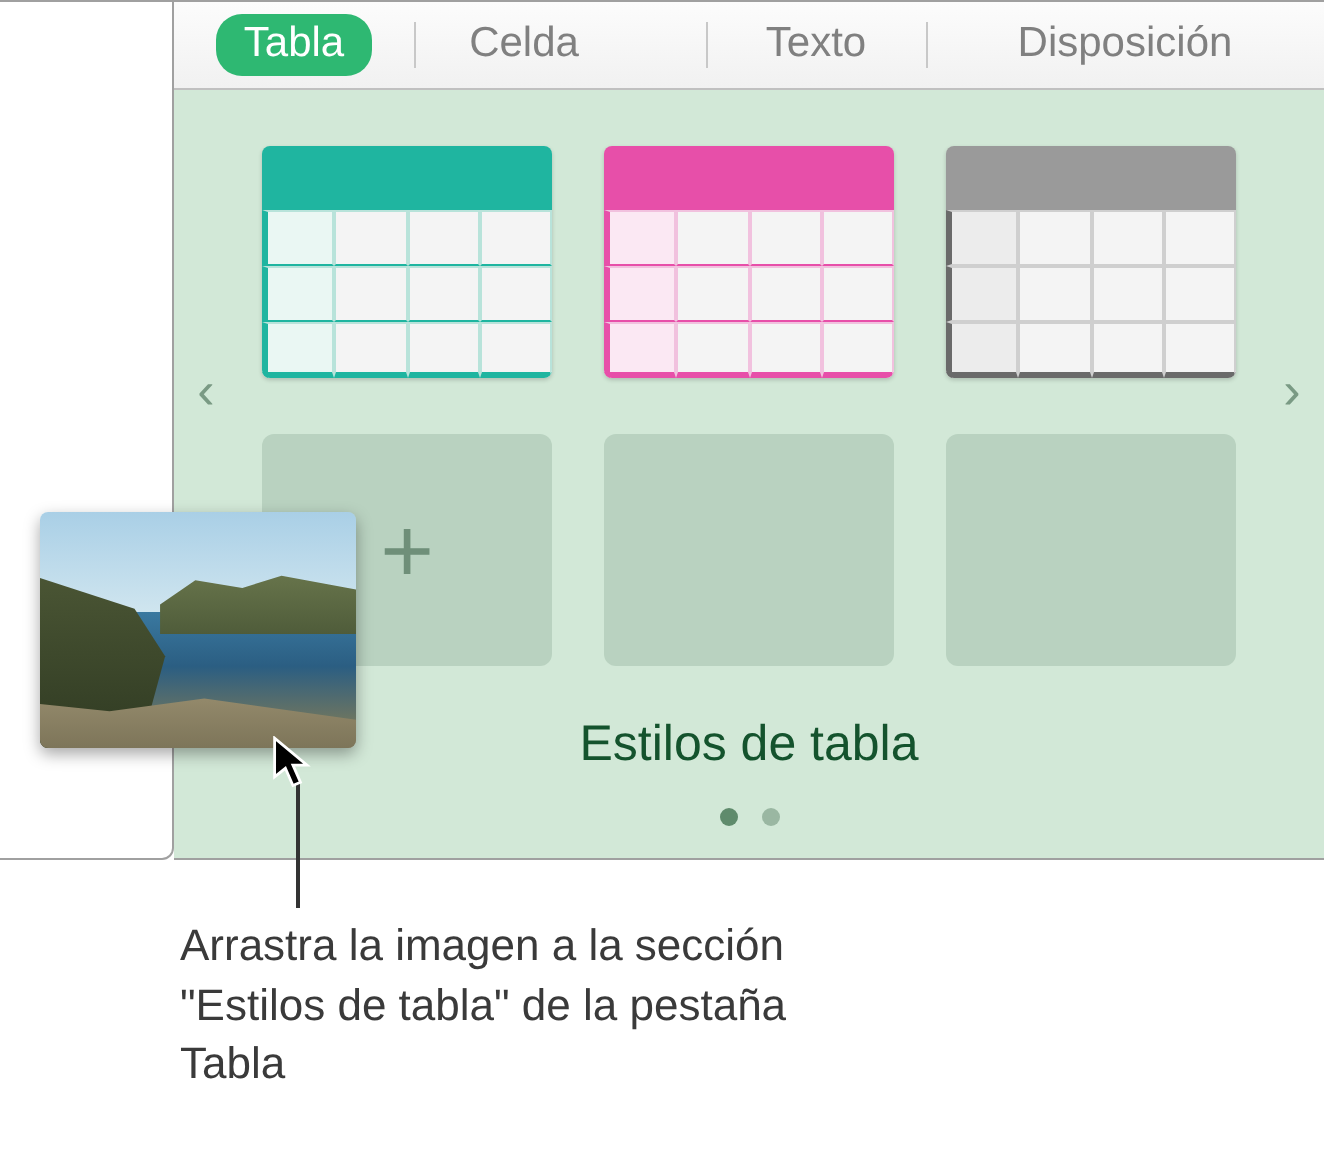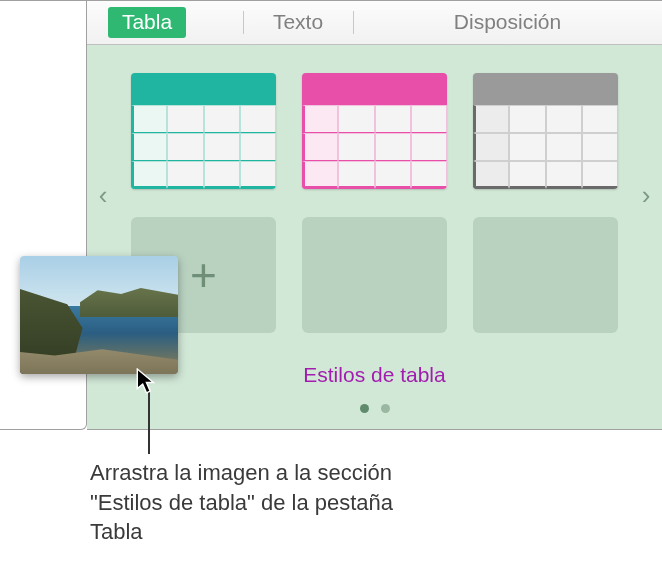--- a/index.html
+++ b/index.html
@@ -57,21 +57,21 @@
       top: 10px;
       bottom: 10px;
       width: 1px;
       background: #c8c8c8;
     }
     .tab.active {
       color: #fff;
     }
     .tab.active .pill {
       background: #2eb872;
-      border-radius: 3px;
+      border-radius: 13px;
       padding: 3px 14px 4px;
     }
     .tab .pill { padding: 3px 14px 4px; }
     .t1 { width: 120px; }
     .t2 { width: 110px; }
     .t3 { width: 110px; margin-left: 36px; }
     .t4 { flex: 1; }
 
     .styles-area {
       background: #d2e8d7;
@@ -161,22 +161,22 @@
       font-size: 46px;
       font-weight: 200;
       line-height: 0;
     }
 
     .styles-label {
       position: absolute;
       bottom: 42px;
       left: 0; right: 0;
       text-align: center;
-      font-size: 21px;
-      color: #a21caf;
+      font-size: 25px;
+      color: #14532d;
     }
     .dots {
       position: absolute;
       bottom: 16px;
       left: 0; right: 0;
       display: flex;
       gap: 12px;
       justify-content: center;
     }
     .dot {
@@ -245,20 +245,23 @@
 </head>
 <body>
 
 <div class="window-edge"></div>
 
 <div class="panel">
   <div class="tabs">
     <div class="tab t1 active">
       <span class="pill">Tabla</span>
     </div>
+    <div class="tab t2">
+      <span class="pill">Celda</span>
+    </div>
     <div class="tab t3">
       <span class="pill">Texto</span>
     </div>
     <div class="tab t4">
       <span class="pill">Disposición</span>
     </div>
   </div>
 
   <div class="styles-area">
     <div class="carousel">

